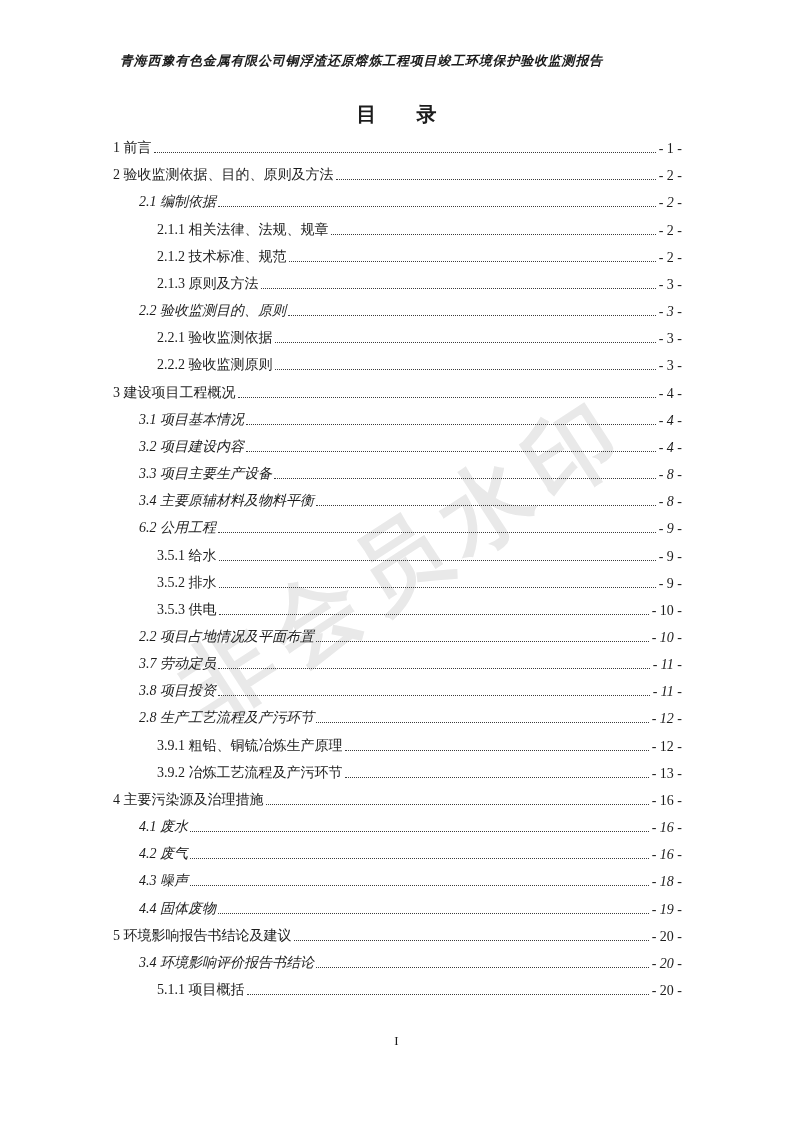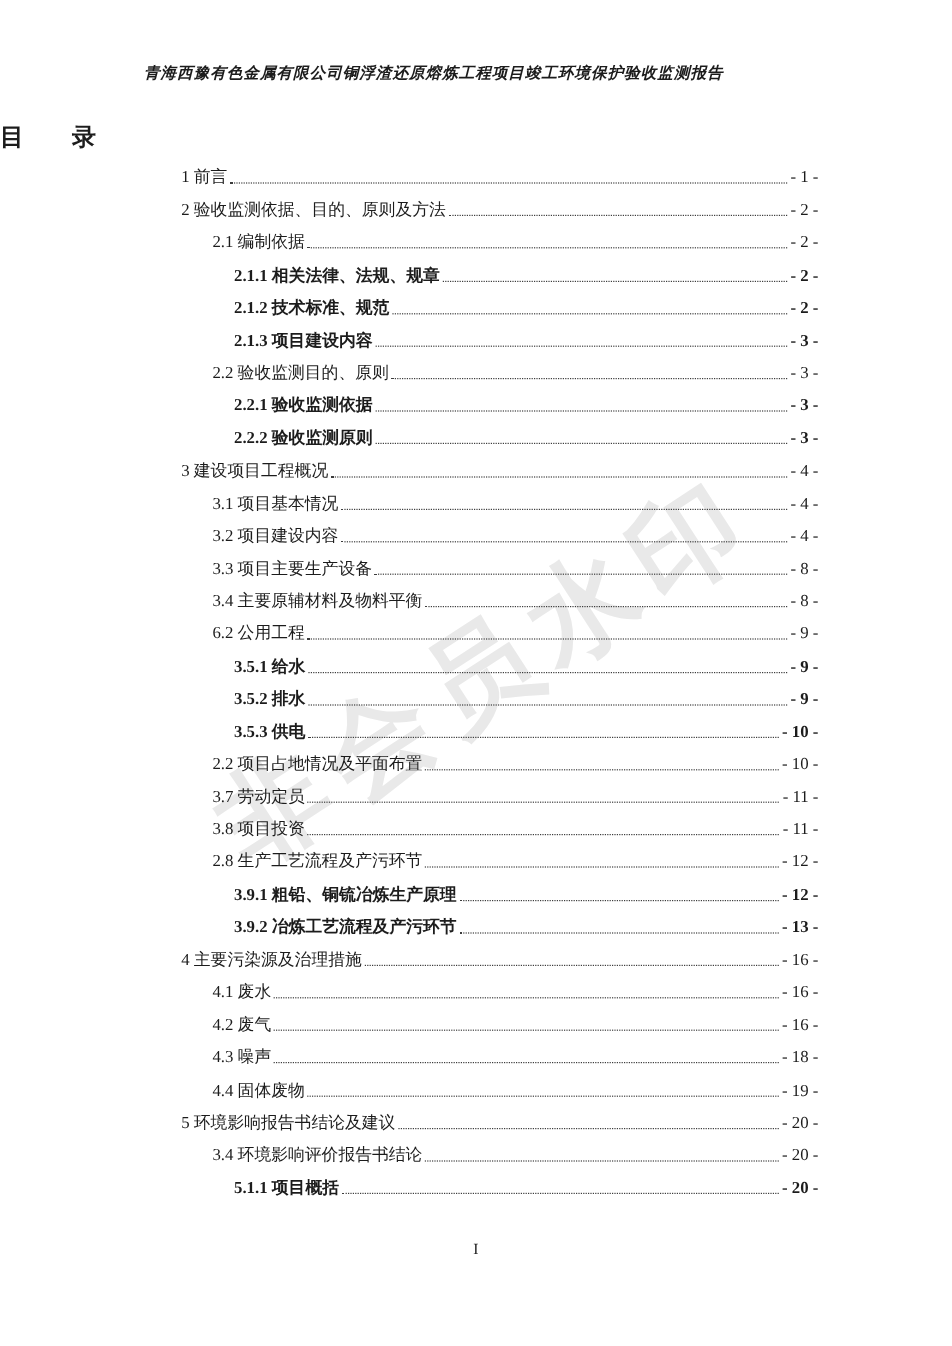--- a/index.html
+++ b/index.html
@@ -35,45 +35,44 @@
     font-weight: bold;
     font-style: italic;
     letter-spacing: 0.8px;
     white-space: nowrap;
   }
   .toc-title {
     position: absolute;
     left: 0;
     right: 0;
     top: 101px;
-    text-align: left;
+    text-align: center;
     font-size: 20px;
     font-weight: bold;
     white-space: pre;
   }
   .toc-list {
     position: absolute;
     left: 113px;
     right: 111px;
     top: 133px;
   }
   .toc-row {
     display: flex;
     align-items: flex-end;
     height: 27.16px;
     box-sizing: border-box;
     padding-bottom: 3px;
   }
-  .toc-row.lvl2 { padding-left: 26px; }
-  .toc-row.lvl3 { padding-left: 44px; font-weight: bold; }
+  .toc-row.lvl2 { padding-left: 26px; font-style: italic; }
+  .toc-row.lvl3 { padding-left: 44px; }
   .toc-label {
     font-size: 14px;
     white-space: pre;
     flex: 0 0 auto;
-    margin-left: 38px;
   }
   .leader {
     flex: 1 1 auto;
     border-bottom: 1.6px dotted #3c3c3c;
     margin: 0 3px 4px 2px;
     min-width: 10px;
   }
   .toc-page {
     flex: 0 0 auto;
     font-size: 14px;
@@ -117,21 +116,21 @@
           <span class="toc-label">2.1.1 相关法律、法规、规章</span>
           <span class="leader"></span>
           <span class="toc-page">- 2 -</span>
         </div>
         <div class="toc-row lvl3">
           <span class="toc-label">2.1.2 技术标准、规范</span>
           <span class="leader"></span>
           <span class="toc-page">- 2 -</span>
         </div>
         <div class="toc-row lvl3">
-          <span class="toc-label">2.1.3 项目建设内容</span>
+          <span class="toc-label">2.1.3 原则及方法</span>
           <span class="leader"></span>
           <span class="toc-page">- 3 -</span>
         </div>
         <div class="toc-row lvl2">
           <span class="toc-label">2.2 验收监测目的、原则</span>
           <span class="leader"></span>
           <span class="toc-page">- 3 -</span>
         </div>
         <div class="toc-row lvl3">
           <span class="toc-label">2.2.1 验收监测依据</span>

